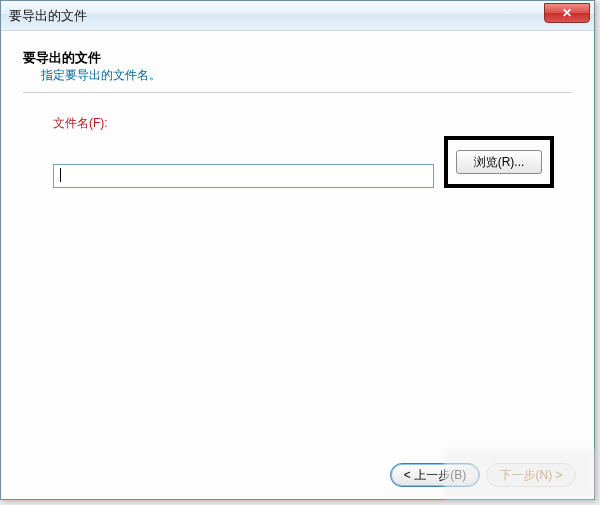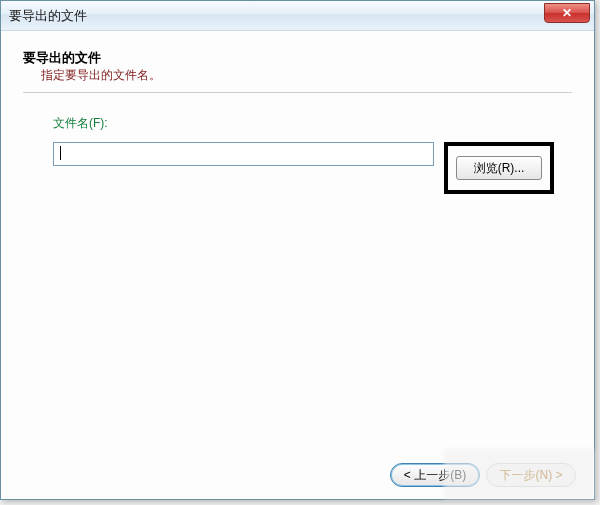--- a/index.html
+++ b/index.html
@@ -55,41 +55,41 @@
       padding: 18px 22px 0 22px;
     }
     .heading {
       font-weight: bold;
       font-size: 13px;
       color: #000;
       margin-bottom: 0;
     }
     .subheading {
       font-size: 12px;
-      color: #7f1d1d;
+      color: #0369a1;
       margin-left: 18px;
       margin-bottom: 8px;
     }
     .divider {
       border: none;
       border-top: 1px solid #cfcfcf;
       margin: 8px 0 22px 0;
     }
     .form-area {
       padding-left: 30px;
       padding-right: 18px;
     }
     .field-label {
       font-size: 12px;
-      margin-bottom: 10px;
-      color: #15803d;
+      margin-bottom: 4px;
+      color: #b91c1c;
     }
     .field-row {
       display: flex;
-      align-items: flex-start;
+      align-items: flex-end;
       gap: 10px;
     }
     .text-input {
       flex: 1;
       height: 24px;
       border: 1px solid #7a9cb5;
       background: #fff;
       padding: 2px 6px;
       font-size: 12px;
       outline: none;

